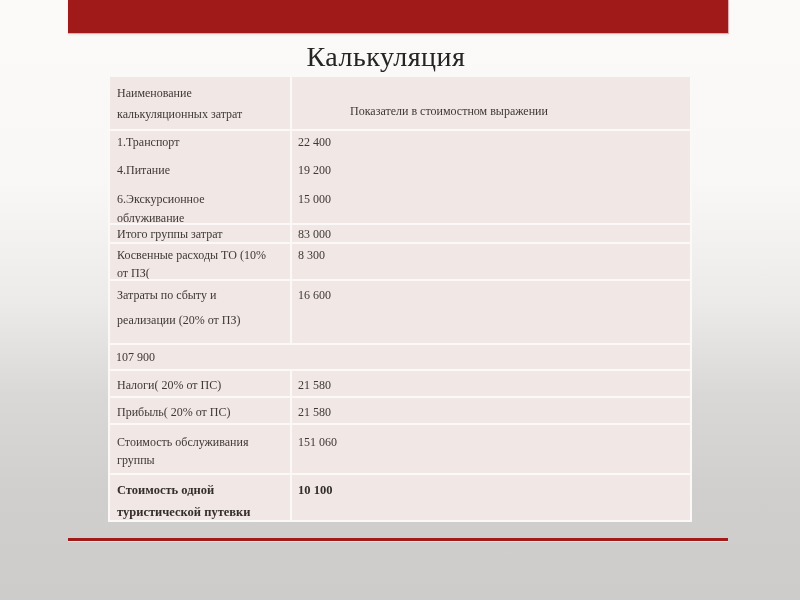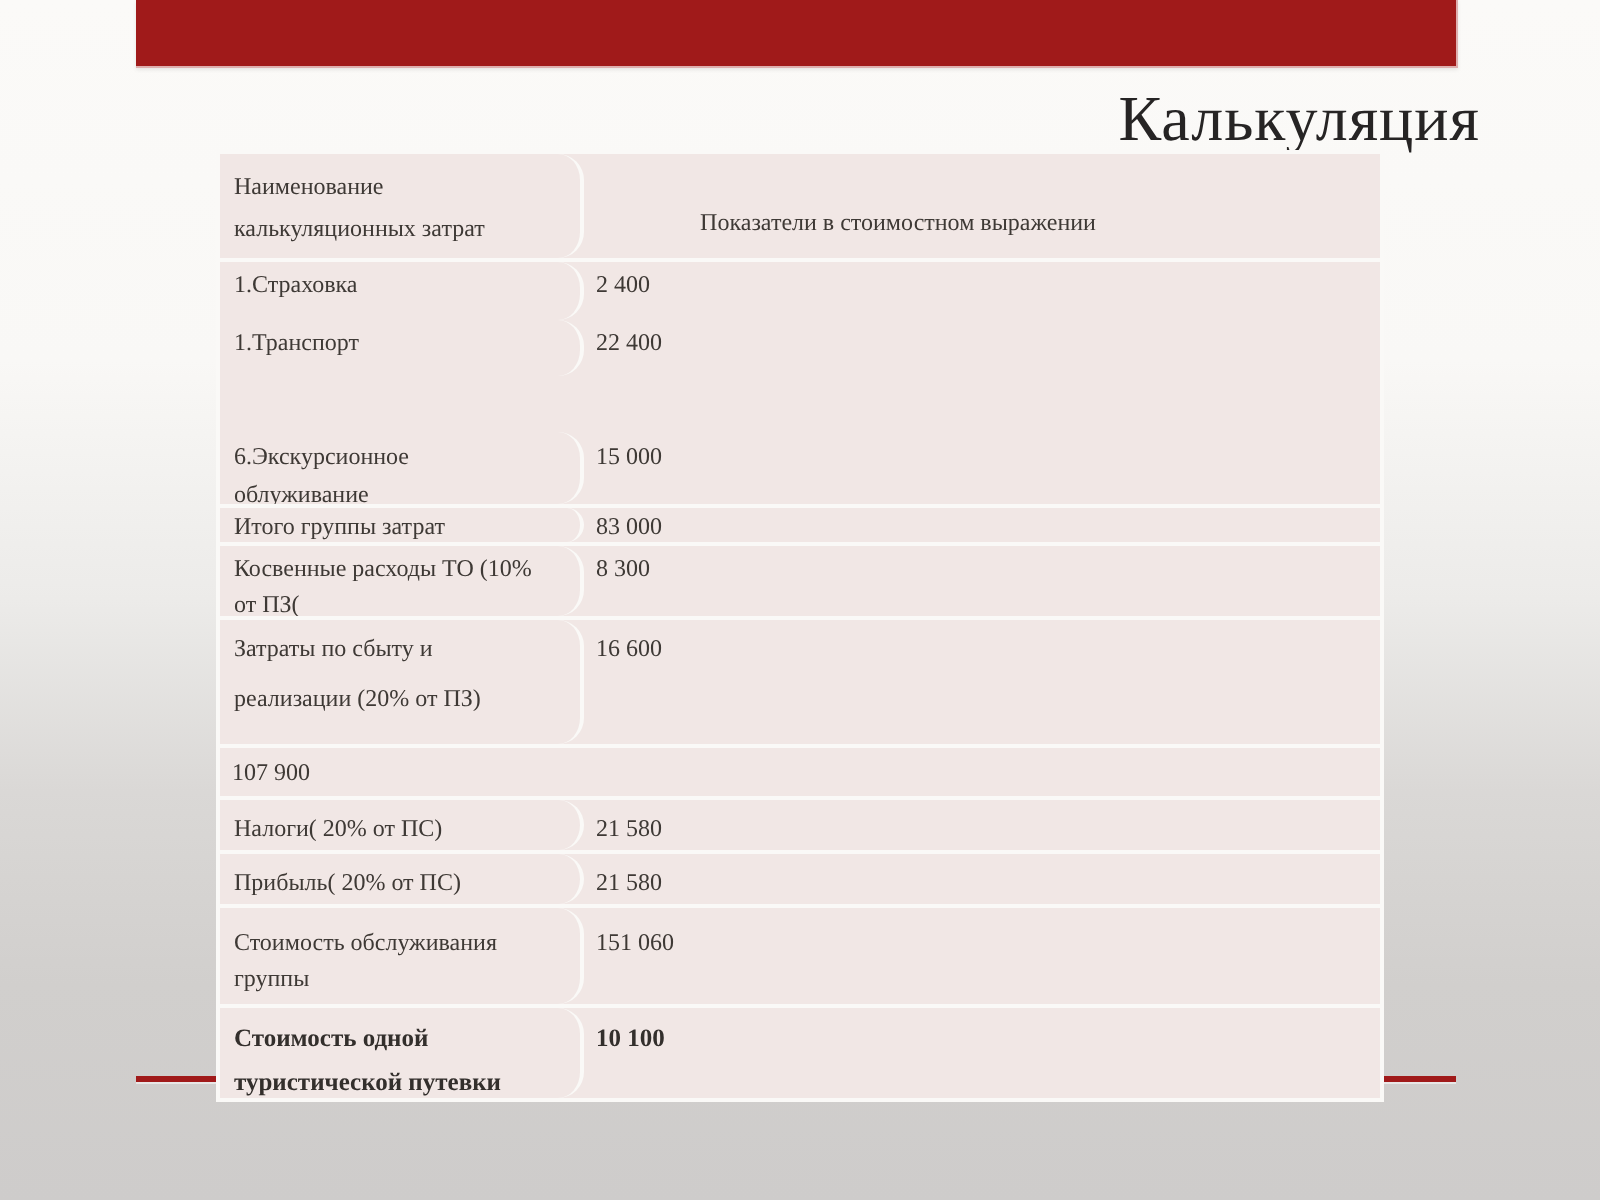--- a/index.html
+++ b/index.html
@@ -10,40 +10,39 @@
     font-family:"Liberation Serif","DejaVu Serif",serif;
   }
   .top-bar{
     position:absolute;left:68px;top:0;width:660px;height:33px;
     background:#a01a1a;
     border-right:1px solid rgba(255,255,255,.65);
     border-bottom:1px solid rgba(255,255,255,.65);
     box-shadow:0 1px 2px rgba(0,0,0,.08);
   }
   .slide-title{
-    position:absolute;left:80px;top:41px;width:660px;
-    text-align:right;font-size:32px;letter-spacing:.5px;color:#262424;
+    position:absolute;left:56px;top:41px;width:660px;
+    text-align:center;font-size:28px;letter-spacing:.5px;color:#262424;
   }
   .accent-line{
     position:absolute;left:68px;top:538px;width:660px;height:3px;
     background:#a01a1a;z-index:1;
     box-shadow:0 1px 0 rgba(255,255,255,.5);
   }
   .calc-table{
     position:absolute;left:108px;top:75px;width:584px;z-index:2;
     box-sizing:border-box;border:2px solid #faf9f7;
     color:#3e3935;font-size:12px;
   }
   .trow{display:flex;background:#f1e7e5;box-sizing:border-box;}
   .trow.sep{border-bottom:2px solid #faf9f7;}
   .cell{
     box-sizing:border-box;white-space:pre-line;
     line-height:var(--lh,17px);padding:var(--pt,3px) 8px 0 7px;
     overflow:hidden;
-    border-radius:13px;
   }
   .c1{width:182px;border-right:2px solid #faf9f7;}
   .c2{flex:1;padding-left:6px;}
   .header-c2{
     display:flex;align-items:flex-end;justify-content:center;
     padding:12px 90px 7px 6px;
   }
   .trow.bold .cell{font-weight:bold;color:#332f2c;font-size:12.5px;}
 </style>
 </head>
@@ -58,32 +57,30 @@
   <div class="accent-line"></div>
 
   <div class="calc-table">
 
     <div class="trow sep" style="height:54px;--pt:6px;--lh:21px">
       <div class="cell c1">Наименование
 калькуляционных затрат</div>
       <div class="cell c2 header-c2">Показатели в стоимостном выражении</div>
     </div>
 
-    <div class="trow" style="height:29px;--pt:3px;--lh:17px">
-      <div class="cell c1">1.Страховка</div>
-      <div class="cell c2">2 400</div>
-    </div>
 
     <div class="trow" style="height:28px;--pt:3px;--lh:17px">
       <div class="cell c1">1.Транспорт</div>
       <div class="cell c2">22 400</div>
     </div>
 
 
     <div class="trow" style="height:28px;--pt:3px;--lh:17px">
+      <div class="cell c1">4.Питание</div>
+      <div class="cell c2">19 200</div>
     </div>
 
     <div class="trow sep" style="height:38px;--pt:3px;--lh:19px">
       <div class="cell c1">6.Экскурсионное
 облуживание</div>
       <div class="cell c2">15 000</div>
     </div>
 
     <div class="trow sep" style="height:19px;--pt:1px;--lh:16px">
       <div class="cell c1">Итого группы затрат</div>

